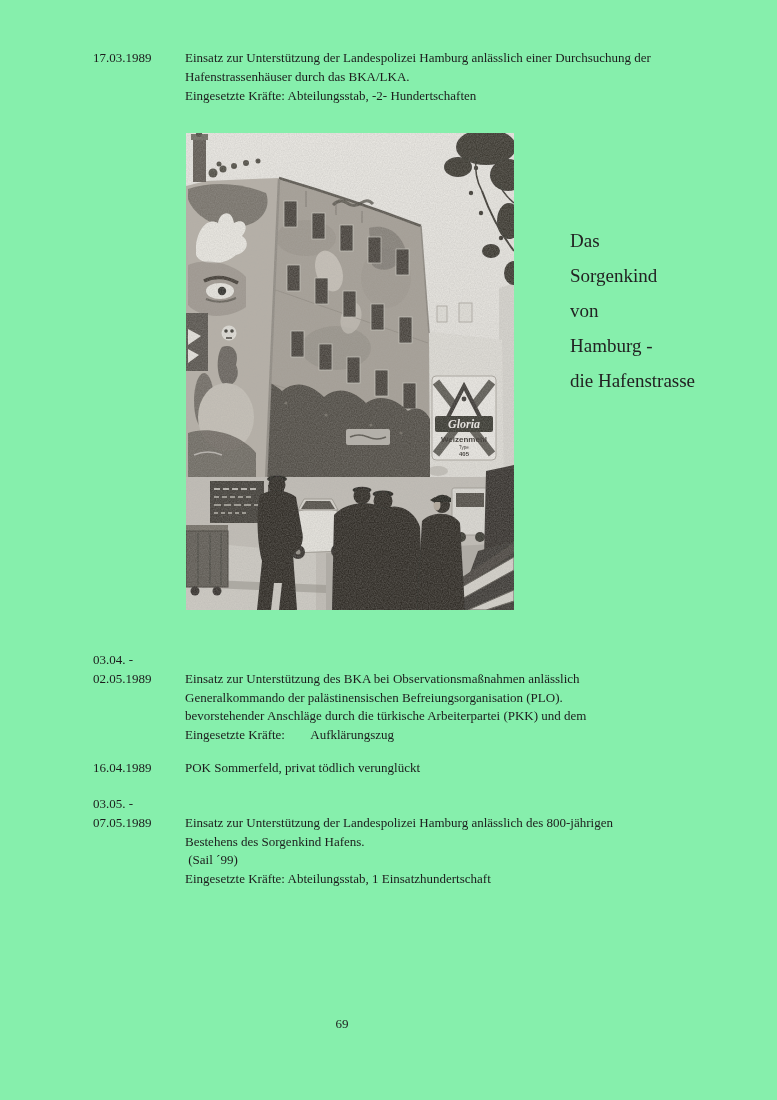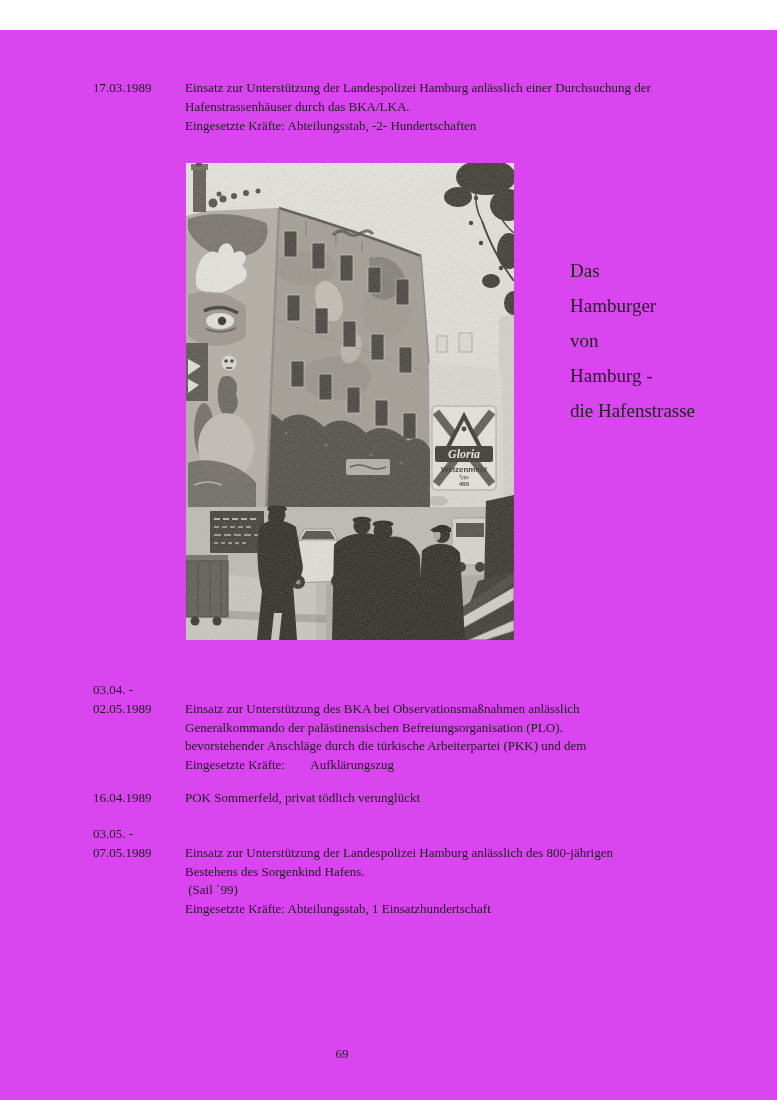--- a/index.html
+++ b/index.html
@@ -4,21 +4,21 @@
 <style>
   * { margin:0; padding:0; box-sizing:border-box; }
   html,body { width:777px; height:1100px; }
   body {
     background:#ffffff;
     font-family:"Liberation Serif", serif;
     color:#1c1c1c;
     position:relative;
     overflow:hidden;
   }
-  .page { position:absolute; inset:0; background:#d946ef;margin-top:30px; }
+  .page { position:absolute; inset:0; background:#86efac; }
   .entry { position:absolute; left:0; top:0; width:777px; font-size:13px; line-height:18.8px; }
   .entry .dates { position:absolute; left:93px; top:0; }
   .entry .body  { position:absolute; left:185px; top:0; }
   .entry.offset .body { top:18.8px; }
   .entry .line { white-space:pre; }
   .photo { position:absolute; left:186px; top:133px; width:328px; height:477px; }
   .photo svg { display:block; width:328px; height:477px; }
   .caption { position:absolute; left:570px; top:223px; font-size:19px; line-height:35px; color:#222; }
   .pageno { position:absolute; left:0; top:1016px; width:684px; text-align:center; font-size:13px; }
 </style>
@@ -255,21 +255,21 @@
             <circle cx="290" cy="35" r="2.2"></circle>
         </g>
       </g>
 
       <rect x="0" y="0" width="328" height="477" filter="url(#grain)" opacity="0.45"></rect>
     </svg>
   </figure>
 
   <div class="caption">
     <div>Das</div>
-    <div>Hamburger</div>
+    <div>Sorgenkind</div>
     <div>von</div>
     <div>Hamburg -</div>
     <div>die Hafenstrasse</div>
   </div>
 
   <section class="entry offset" style="top:651px">
     <div class="dates">
       <div class="line">03.04. -</div>
       <div class="line">02.05.1989</div>
     </div>

